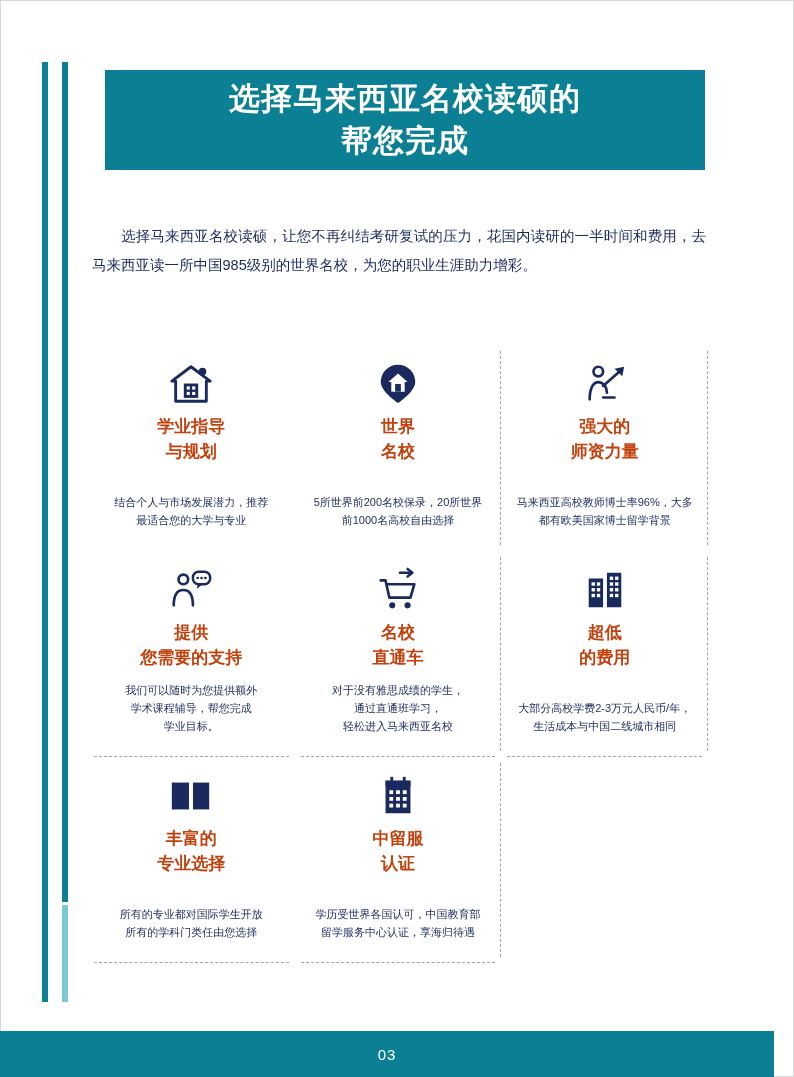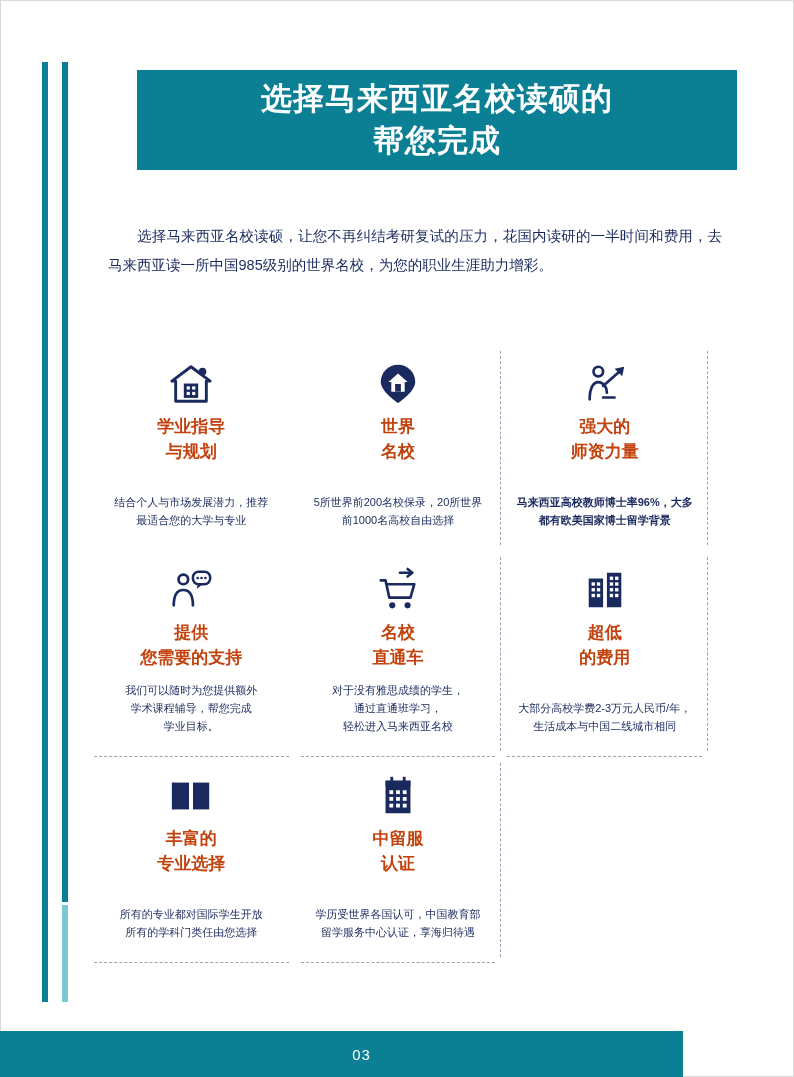--- a/index.html
+++ b/index.html
@@ -53,34 +53,33 @@
     position: absolute;
     left: 105px;
     top: 70px;
     width: 600px;
     height: 100px;
     background: #0b7f94;
     display: flex;
     align-items: center;
     justify-content: center;
     text-align: center;
-    margin-left: 32px;
   }
   .header-title {
     color: #ffffff;
     font-size: 31px;
     font-weight: bold;
     line-height: 1.35;
     letter-spacing: 1px;
   }
 
   
   .intro {
     position: absolute;
-    left: 108px;
+    left: 92px;
     top: 222px;
     width: 614px;
     font-size: 14.5px;
     line-height: 2.0;
     color: #1b2a5e;
     text-align: justify;
   }
   .intro .indent { display: inline-block; width: 2em; }
 
   
@@ -143,27 +142,26 @@
     line-height: 1.65;
     color: #1b2a5e;
     text-align: center;
   }
 
   
   .footer-band {
     position: absolute;
     left: 0;
     bottom: 0;
-    width: 643px;
+    width: 774px;
     height: 46px;
     background: #0b7f94;
     display: flex;
     align-items: center;
     justify-content: center;
-    padding-left: 40px;
   }
   .footer-page {
     color: #ffffff;
     font-size: 15px;
     letter-spacing: 1px;
   }
   .page-border {
     position: absolute;
     left: 0; top: 0;
     width: 794px; height: 1077px;
@@ -237,21 +235,21 @@
           <path d="M8 40 C8 28 12 22 17 22 C22 22 26 27 26 33" fill="none" stroke="#1b2a5e" stroke-width="2.8" stroke-linecap="round"></path>
           <path d="M22 26 L38 12" fill="none" stroke="#1b2a5e" stroke-width="2.8" stroke-linecap="round"></path>
           <path d="M34 8 L42 16 L44 6 Z" fill="#1b2a5e"></path>
           <path d="M22 38 L34 38" stroke="#1b2a5e" stroke-width="2.6" stroke-linecap="round"></path>
         </svg>
       </div>
       <div class="cell-title">
         <div>强大的</div>
         <div>师资力量</div>
       </div>
-      <div class="cell-desc" style="white-space: pre-line; font-weight: bold;">马来西亚高校教师博士率96%，大多
+      <div class="cell-desc" style="white-space: pre-line;">马来西亚高校教师博士率96%，大多
 都有欧美国家博士留学背景</div>
     </div>
 
     <div class="cell col-0 row-1">
       <div class="icon-wrap">
         <svg width="46" height="46" viewBox="0 0 48 48" aria-hidden="true">
           <circle cx="16" cy="13" r="5" fill="none" stroke="#1b2a5e" stroke-width="2.8"></circle>
           <path d="M6 40 C6 29 10 24 16 24 C22 24 26 29 26 40" fill="none" stroke="#1b2a5e" stroke-width="2.8" stroke-linecap="round"></path>
           <rect x="26" y="5" width="18" height="13" rx="6" fill="none" stroke="#1b2a5e" stroke-width="2.6"></rect>
           <path d="M31 18 L30 23 L36 18 Z" fill="#1b2a5e"></path>

